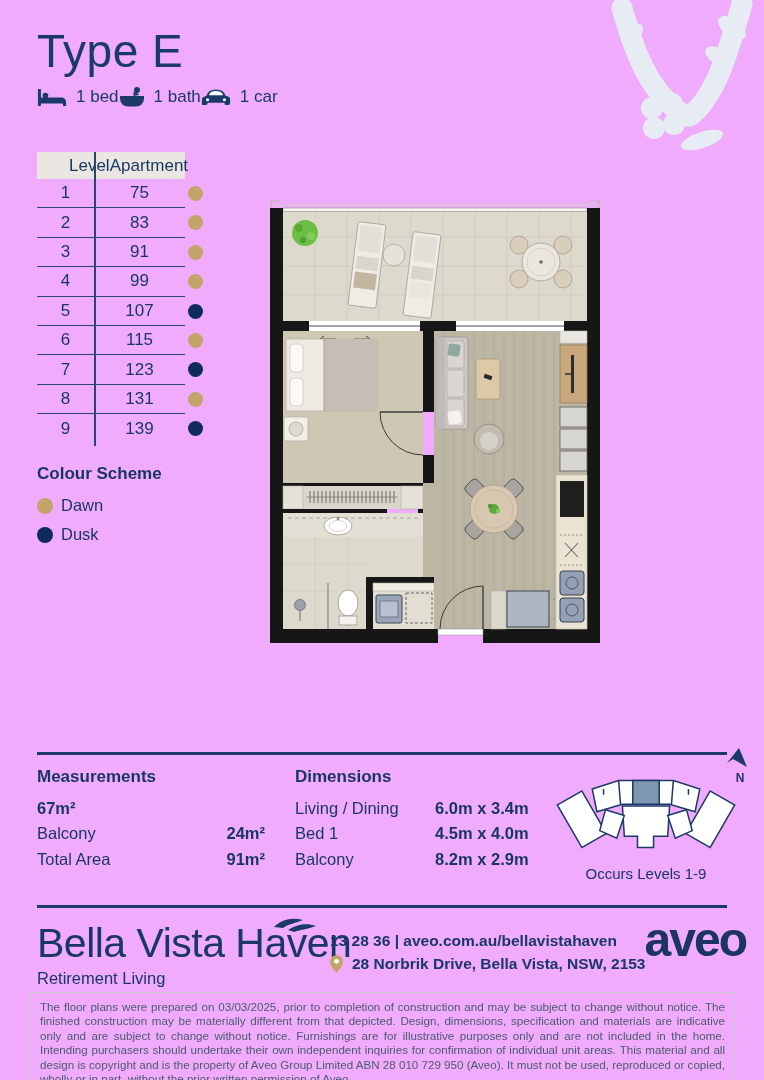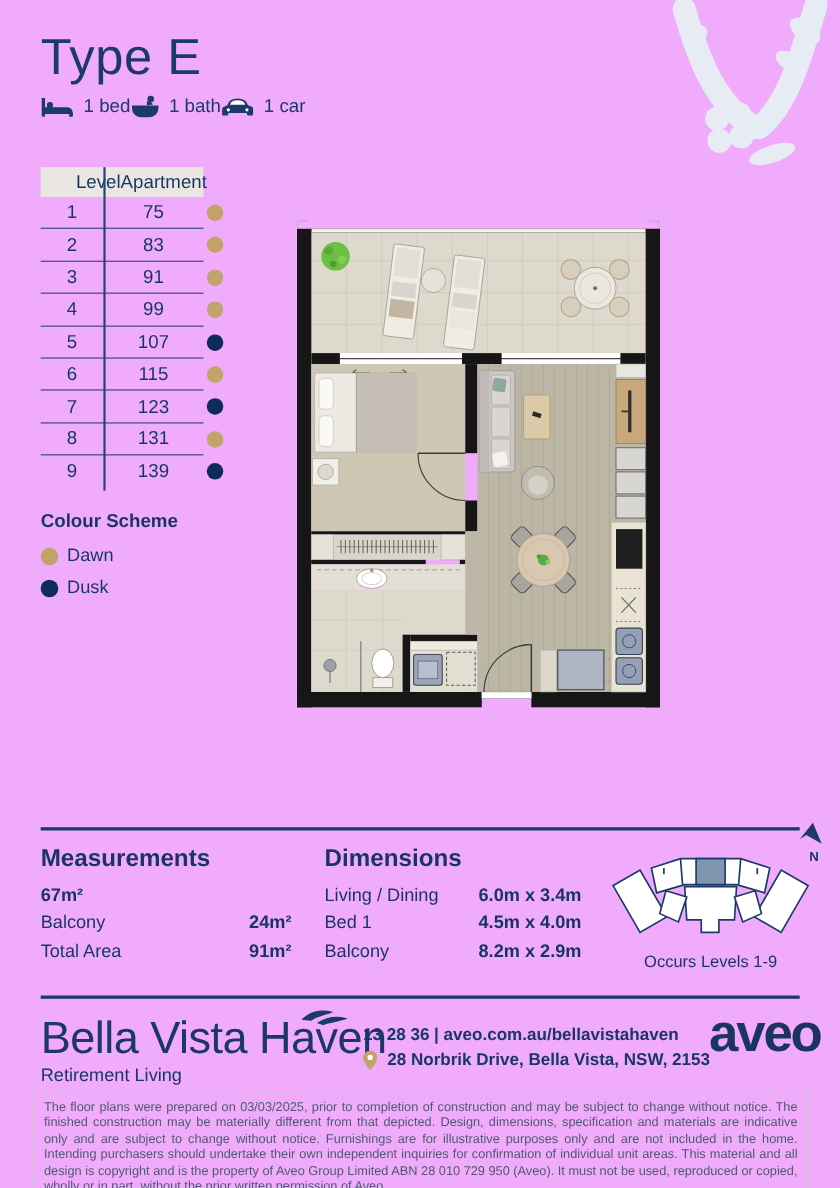--- a/index.html
+++ b/index.html
@@ -35,21 +35,21 @@
   .sdot[data-scheme="dawn"] { background:#C2A369; }
   .sdot[data-scheme="dusk"] { background:#0F2B5B; }
 
   
   .floorplan { position:absolute; left:270px; top:199px; width:330px; height:449px; }
 
   
   .band-rule { position:absolute; left:37px; top:752px; width:690px; height:2.5px; background:#1C3A68; }
   .meas { position:absolute; left:37px; top:767px; width:228px; }
   .dims { position:absolute; left:295px; top:767px; width:235px; }
-  .band-title { font-size:22px; font-weight:bold; color:#17355E; margin-bottom:9px; }
+  .band-title { font-size:17px; font-weight:bold; color:#17355E; margin-bottom:9px; }
   .band-row { display:flex; font-size:16.5px; line-height:25.3px; color:#17355E; }
   .meas .band-label { flex:1; }
   .meas .band-value { font-weight:bold; text-align:right; }
   .dims .band-label { width:140px; }
   .dims .band-value { font-weight:bold; }
 
   
   .keyplan { position:absolute; left:556px; top:757px; width:190px; }
   .keyplan-caption { margin-top:4px; text-align:center; font-size:15px; color:#17355E; width:180px; }
   .compass { position:absolute; left:722px; top:747px; width:28px; text-align:center; }

